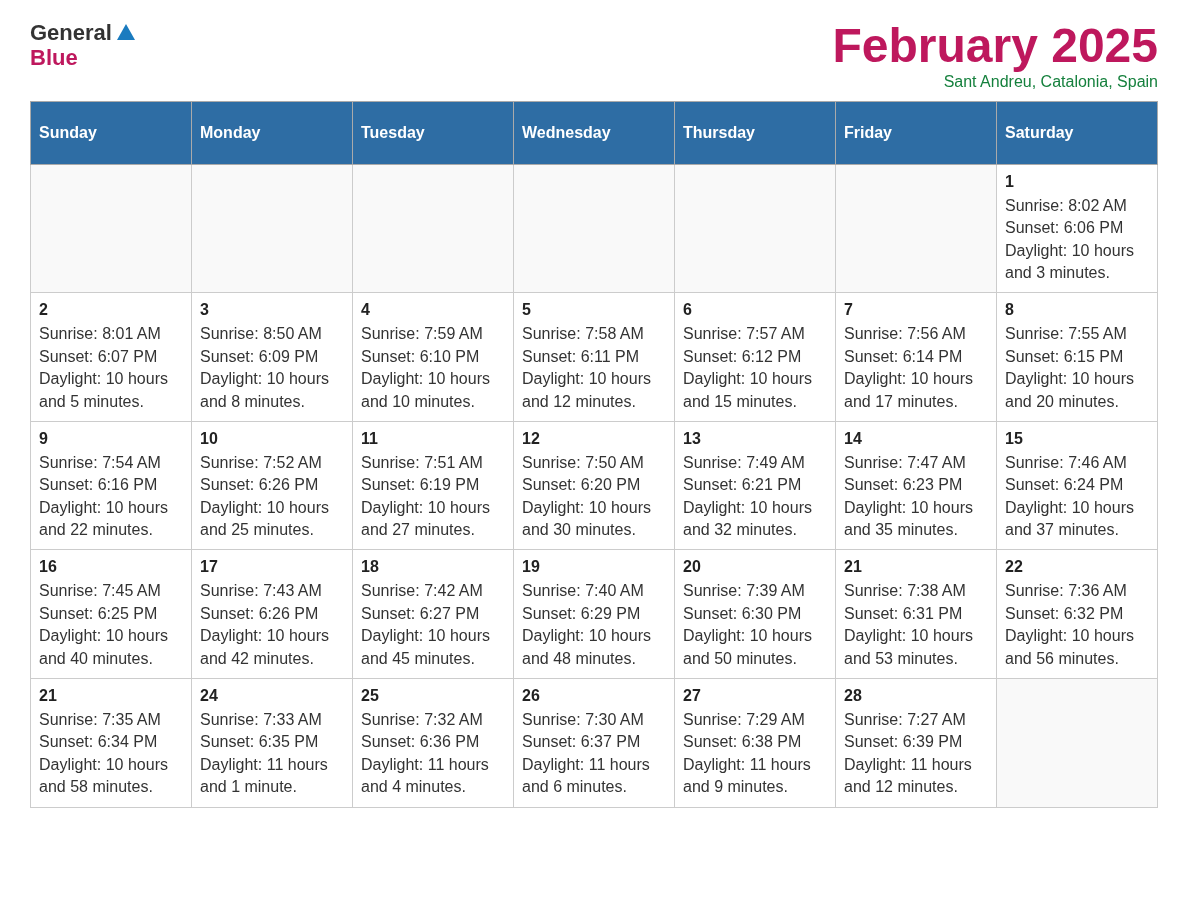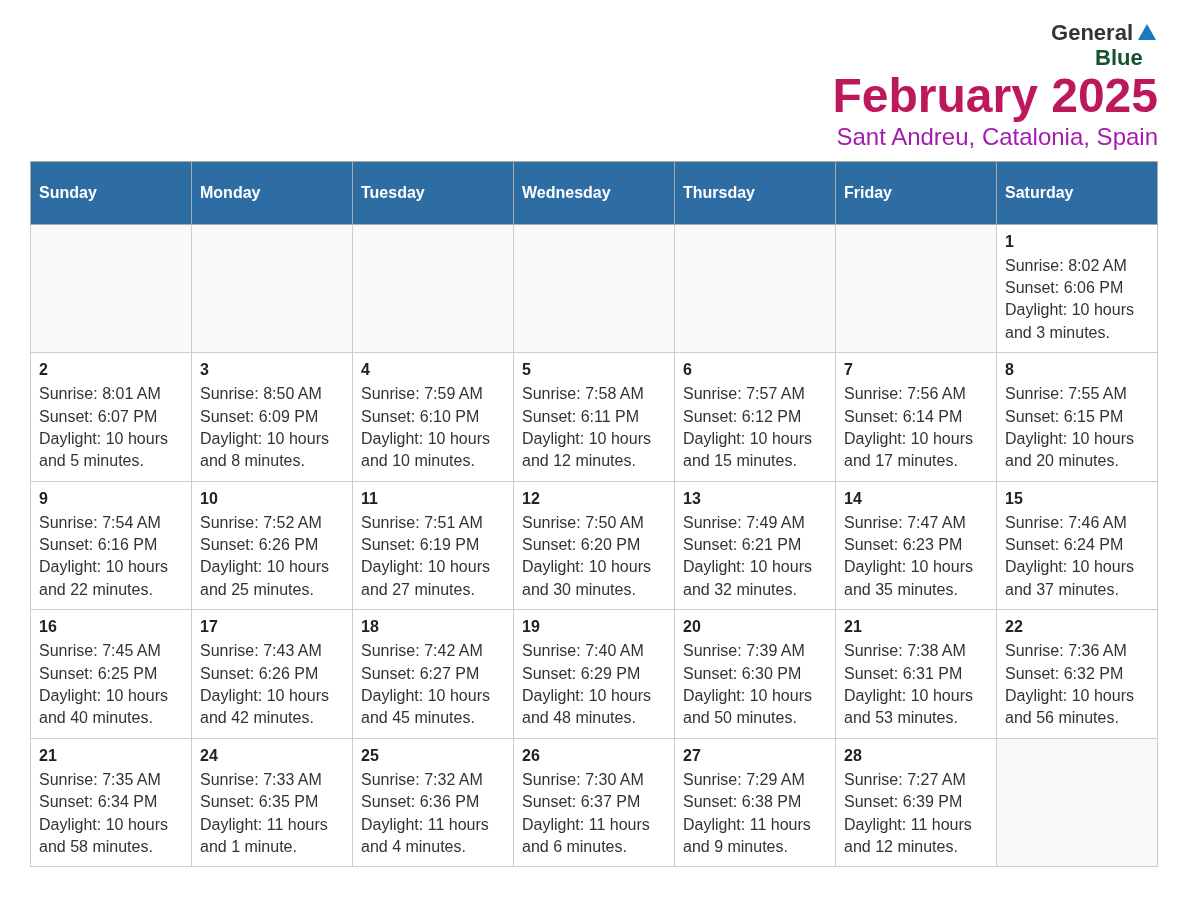--- a/index.html
+++ b/index.html
@@ -6,58 +6,56 @@
     body {
       font-family: Arial, sans-serif;
       background: #fff;
       padding: 20px 30px;
       width: 1188px;
       min-height: 918px;
     }
     .header {
       display: flex;
       justify-content: space-between;
-      align-items: flex-end;
+      align-items: flex-start;
       margin-bottom: 10px;
-      flex-direction: column;
     }
     .logo {
       display: flex;
       align-items: center;
     }
     .logo-text-general {
       font-size: 22px;
       font-weight: bold;
       color: #333;
     }
     .logo-text-blue {
       font-size: 22px;
       font-weight: bold;
-      color: #14532d;
-      margin-left: 44px;
+      color: #be185d;
     }
     .logo-block {
       display: flex;
       flex-direction: column;
       line-height: 1.1;
     }
     .logo-row1 { display: flex; align-items: center; }
     .logo-row2 { display: flex; align-items: center; }
     .title-block {
       text-align: right;
     }
     .title-block h1 {
       font-size: 48px;
       font-weight: bold;
       color: #be185d;
       line-height: 1.1;
     }
     .title-block .subtitle {
-      font-size: 24px;
-      color: #a21caf;
+      font-size: 16px;
+      color: #15803d;
     }
     .calendar {
       width: 100%;
       border-collapse: collapse;
       border: 1px solid #aaa;
     }
     .calendar thead tr th {
       background-color: #2e6da4;
       color: #fff;
       font-size: 16px;

